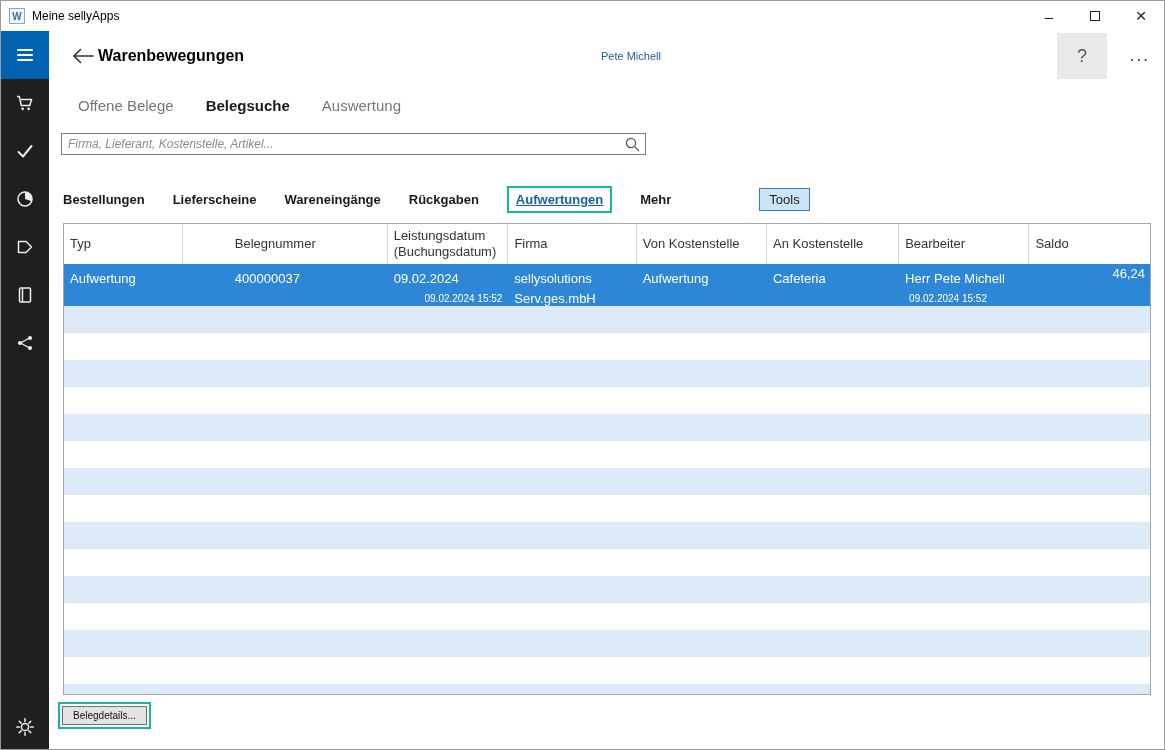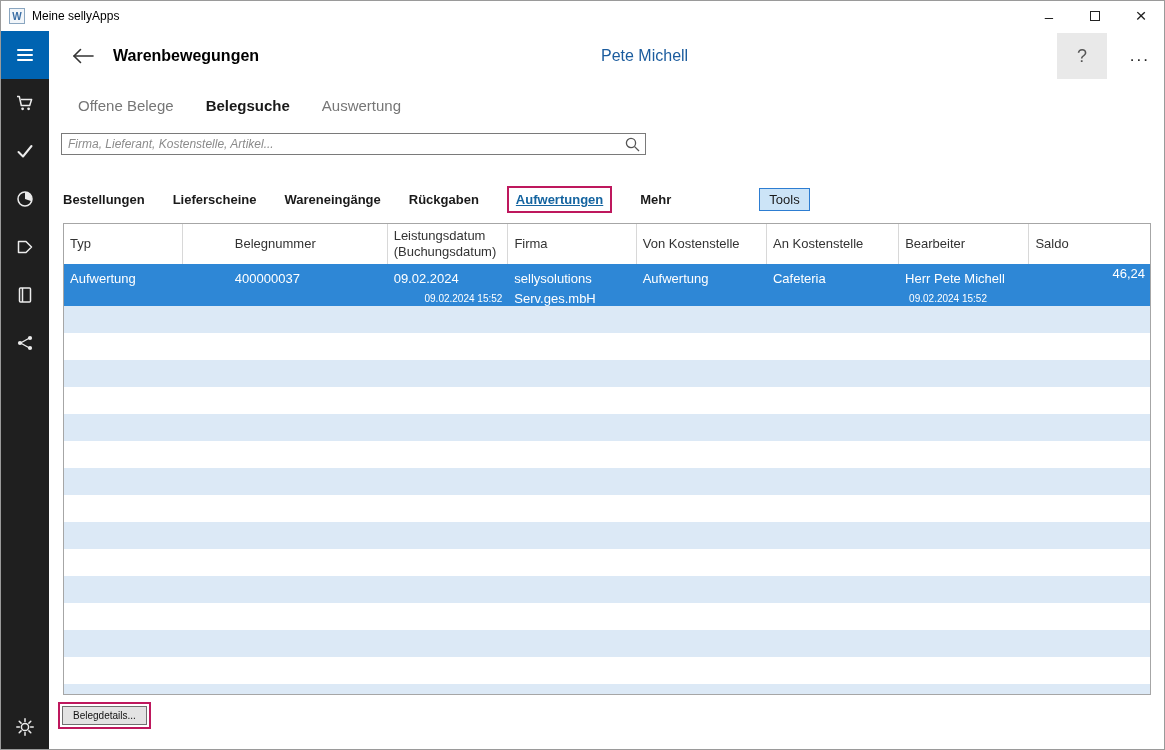--- a/index.html
+++ b/index.html
@@ -32,22 +32,22 @@
   .hamburger { width:48px; height:48px; background:#0063b1; display:flex; align-items:center; justify-content:center; }
   .side-icon { width:48px; height:48px; display:flex; align-items:center; justify-content:center; }
   .side-spacer { flex:1; }
   .side-icon svg, .hamburger svg { display:block; }
 
   .content { flex:1; position:relative; background:#ffffff; }
 
   
   .app-header { height:50px; position:relative; }
   .back-btn { position:absolute; left:20px; top:13px; width:28px; height:24px; display:flex; align-items:center; justify-content:center; }
-  .page-title { position:absolute; left:64px; top:0; line-height:50px; font-size:16px; font-weight:bold; color:#000; }
-  .user-name { position:absolute; left:552px; top:0; line-height:50px; font-size:16px; color:#1b5c9e; }
+  .page-title { position:absolute; left:49px; top:0; line-height:50px; font-size:16px; font-weight:bold; color:#000; }
+  .user-name { position:absolute; left:552px; top:0; line-height:50px; font-size:11px; color:#1b5c9e; }
   .help-btn { position:absolute; right:57px; top:2px; width:50px; height:46px; background:#e9e9e9; display:flex; align-items:center; justify-content:center; font-size:18px; color:#555; }
   .more-btn { position:absolute; right:14px; top:0; line-height:50px; font-size:17px; color:#222; letter-spacing:2px; }
 
   
   .view-tabs { margin:12px 0 0 29px; display:flex; gap:32px; height:24px; align-items:center; }
   .view-tab { font-size:15px; color:#767676; cursor:default; }
   .view-tab.active { color:#1a1a1a; font-weight:bold; }
 
   
   .search-row { margin:16px 0 0 12px; position:relative; width:585px; height:38px; }
@@ -55,21 +55,21 @@
     width:100%; height:22px; border:1px solid #7a7a7a; padding:0 26px 0 6px;
     font-family:"Liberation Sans", sans-serif; font-size:12px; font-style:italic; color:#333;
   }
   .search-row input::placeholder { color:#8b8b8b; font-style:italic; }
   .search-icon { position:absolute; right:5px; top:3px; }
 
   
   .filter-row { margin:14px 0 0 14px; display:flex; align-items:center; gap:28px; height:28px; }
   .filter-item { font-size:13px; font-weight:600; color:#1a1a1a; cursor:default; white-space:nowrap; }
   .filter-item.active { color:#1464a0; text-decoration:underline; }
-  .red-ann { border:2px solid #be185d; display:inline-flex; align-items:center; justify-content:center; }
+  .red-ann { border:2px solid #14b8a6; display:inline-flex; align-items:center; justify-content:center; }
   .ann-filter { padding:4px 7px; }
   .tools-btn {
     margin-left:60px; font-size:13px; color:#1a1a1a; background:#cce4f7;
     border:1px solid #2d7dd2; padding:3px 9px; cursor:default; white-space:nowrap;
   }
 
   
   .doc-table { margin:10px 0 0 14px; width:1088px; height:472px; border:1px solid #a6a6a6; background:#fff; }
   .t-head { height:40px; display:flex; }
   .t-hcell {

